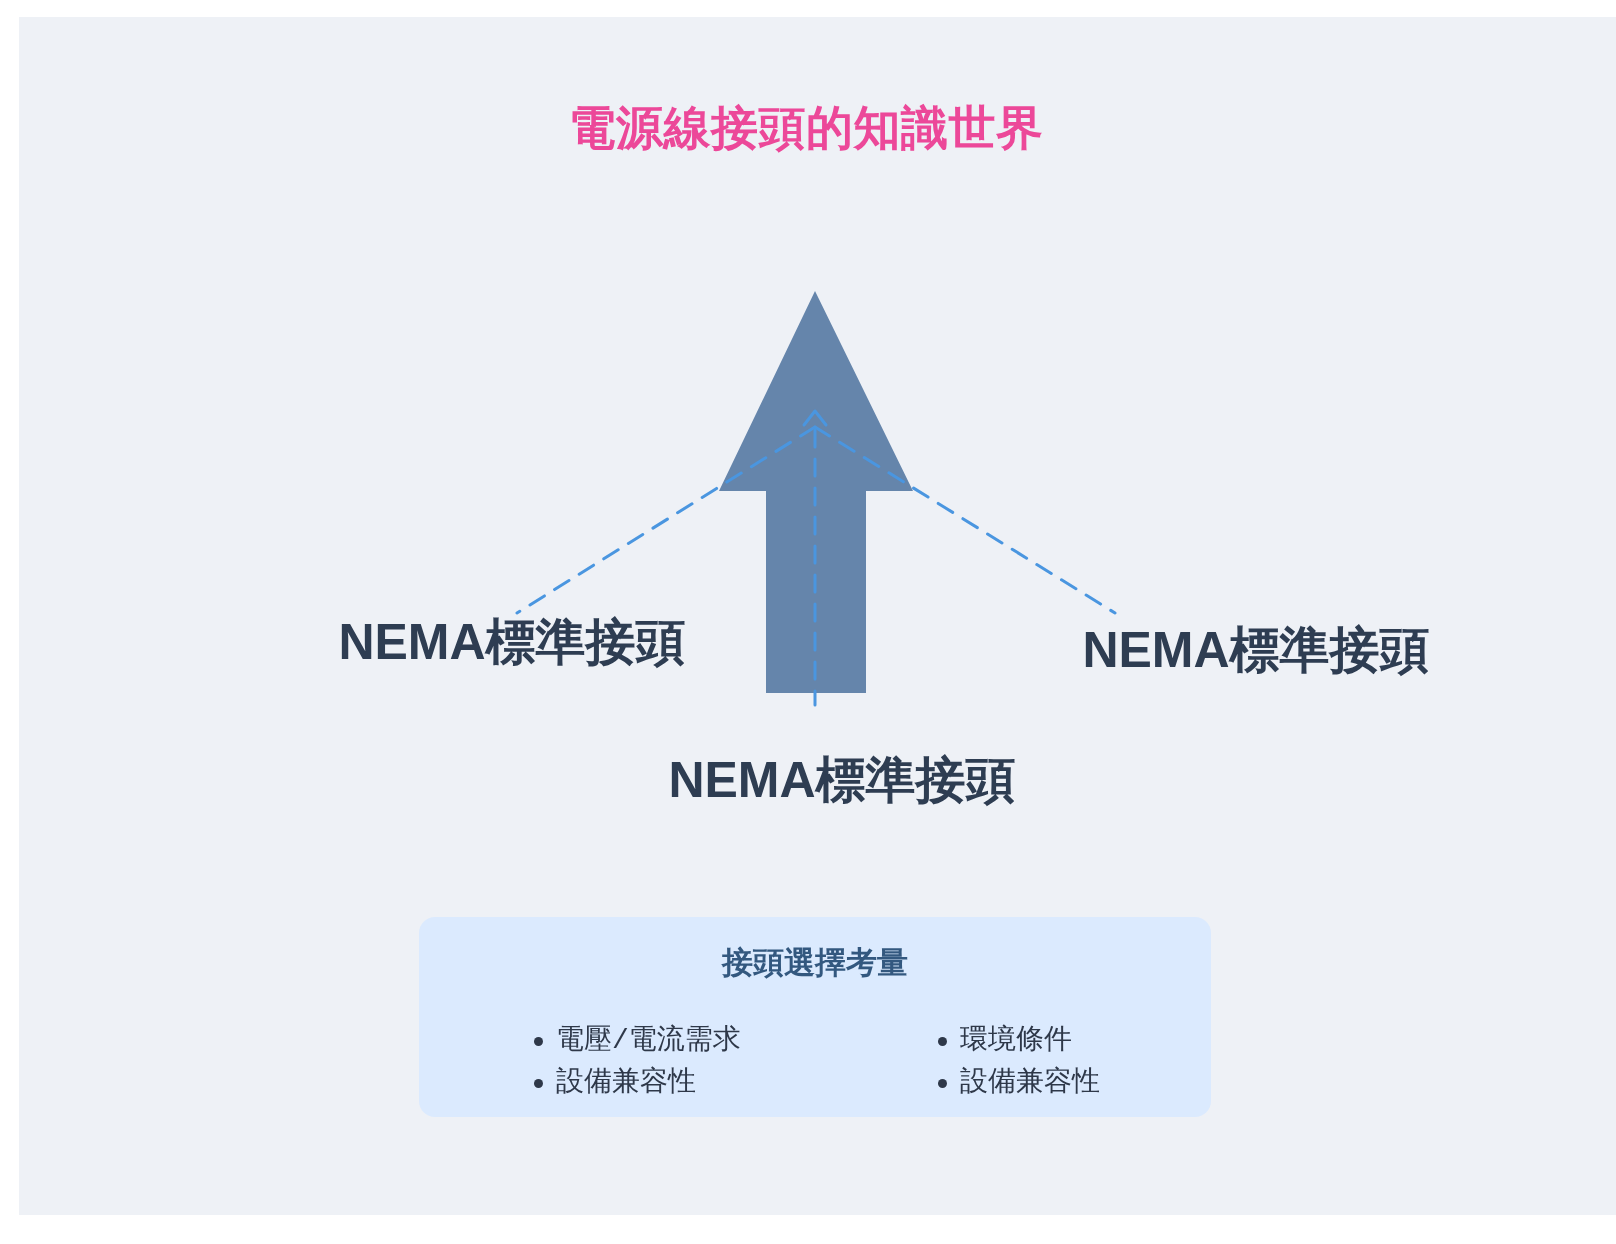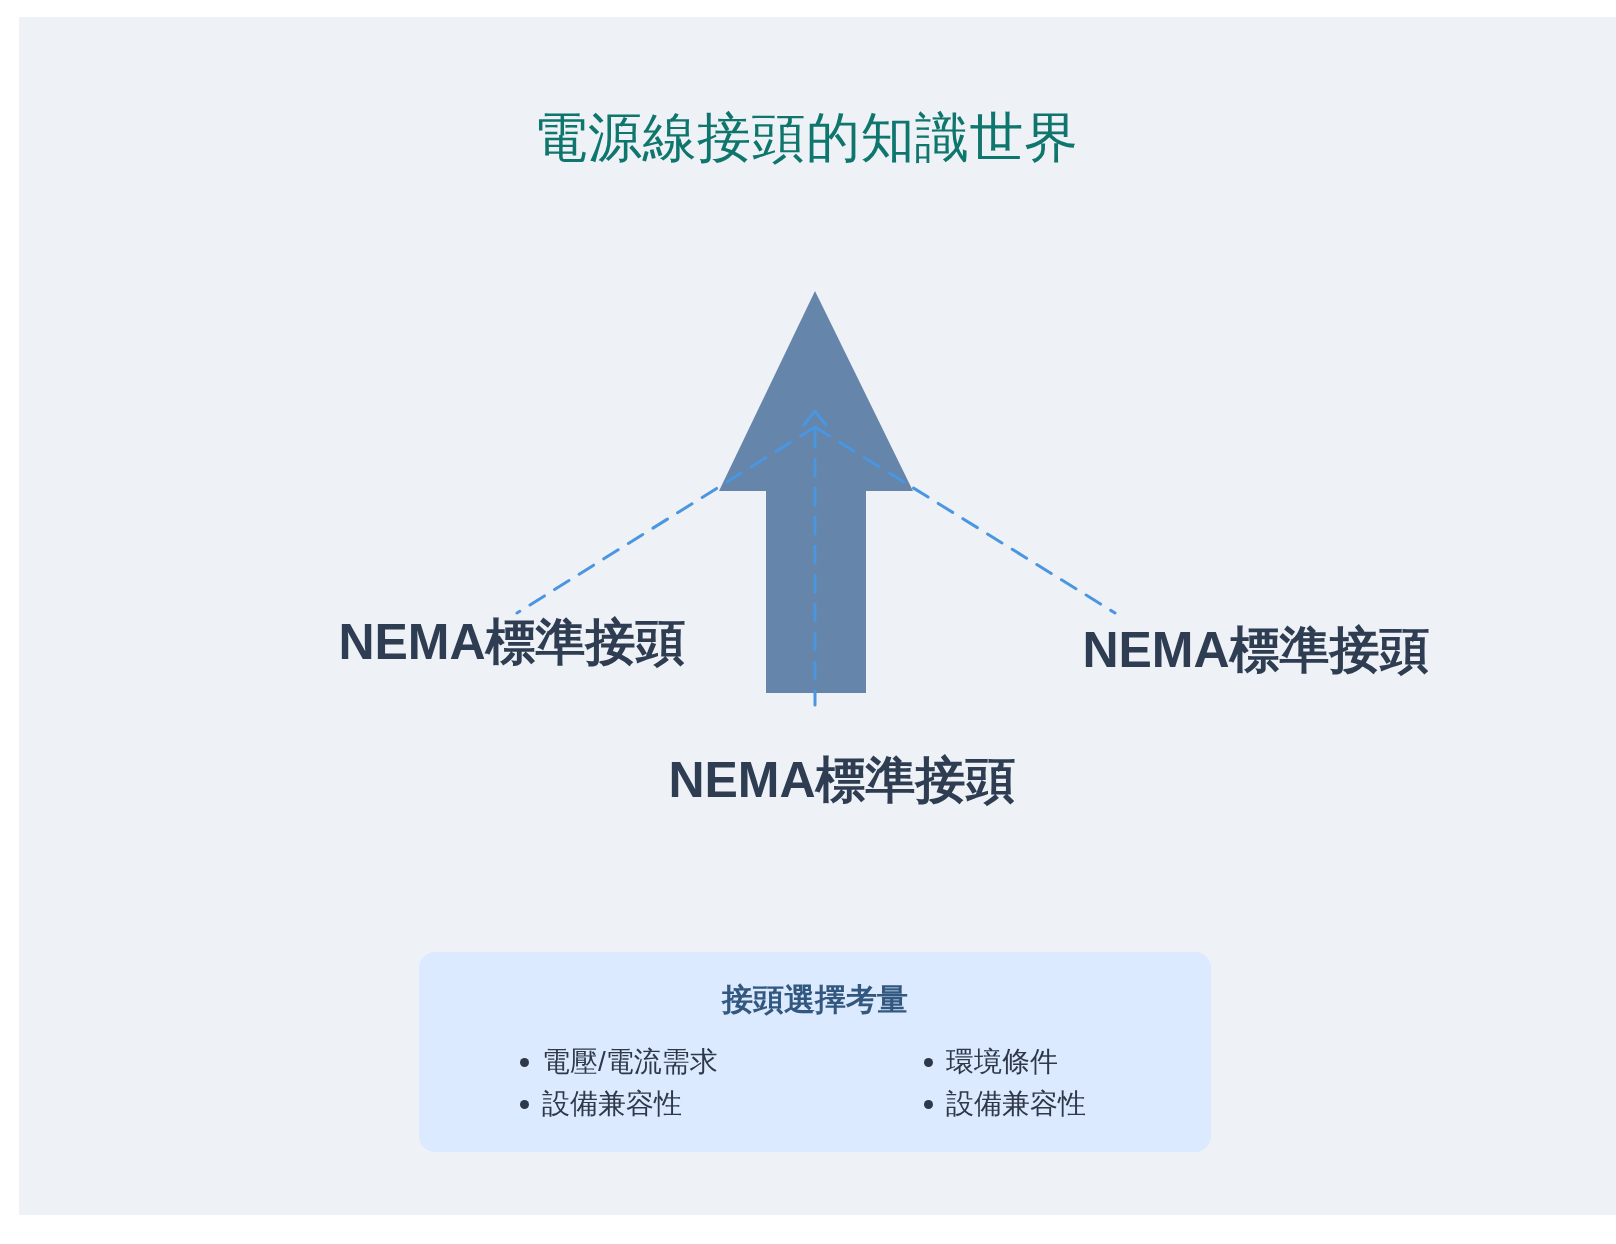--- a/index.html
+++ b/index.html
@@ -11,49 +11,49 @@
     overflow:hidden;
   }
   .panel{
     position:absolute;left:19px;top:17px;
     width:1597px;height:1198px;
     background:#eef1f6;
   }
   .page-title{
     position:absolute;left:806px;top:70px;
     transform:translateX(-50%);
-    font-size:54px;font-weight:400;line-height:1.15;
-    color:#0f766e;white-space:nowrap;letter-spacing:0.5px;
+    font-size:47px;font-weight:700;line-height:1.15;
+    color:#ec4899;white-space:nowrap;letter-spacing:0.5px;
   }
   .diagram-canvas{
     position:absolute;left:0;top:0;width:1616px;height:1244px;
     pointer-events:none;
   }
   .dash-line{stroke-width:3;stroke-dasharray:17 12;stroke-linecap:round;fill:none;}
   .chevron{stroke-width:3;stroke-linecap:round;stroke-linejoin:round;fill:none;}
   .node-label{
     position:absolute;transform:translate(-50%,-50%);
     font-size:50px;font-weight:700;color:#2e3d52;white-space:nowrap;
   }
   .node-left{left:512px;top:642px;}
   .node-right{left:1256px;top:650px;}
   .node-bottom{left:842px;top:780px;}
   .card{
-    position:absolute;left:419px;top:952px;
+    position:absolute;left:419px;top:917px;
     width:792px;height:200px;box-sizing:border-box;
-    background:#dbeafe;border-radius:16px;
+    background:#dbeafe;border-radius:16px;font-family:Liberation Mono, monospace;
   }
   .card-title{
     padding-top:29px;text-align:center;
     font-size:31px;line-height:38px;font-weight:700;color:#33587f;
   }
   .card-grid{
     display:grid;grid-template-columns:1fr 1fr;margin-top:20px;
   }
-  .card-list{list-style:none;margin:2px;padding:0;}
+  .card-list{list-style:none;margin:16px;padding:0;}
   .card-list.col-1{padding-left:99px;}
   .card-list.col-2{padding-left:107px;}
   .card-item{
     display:flex;align-items:center;
     font-size:28px;line-height:42px;color:#2e3849;white-space:nowrap;
   }
   .card-item .bullet-dot{
     width:9px;height:9px;border-radius:50%;
     background:#2e3849;margin-right:13px;flex:none;
   }

